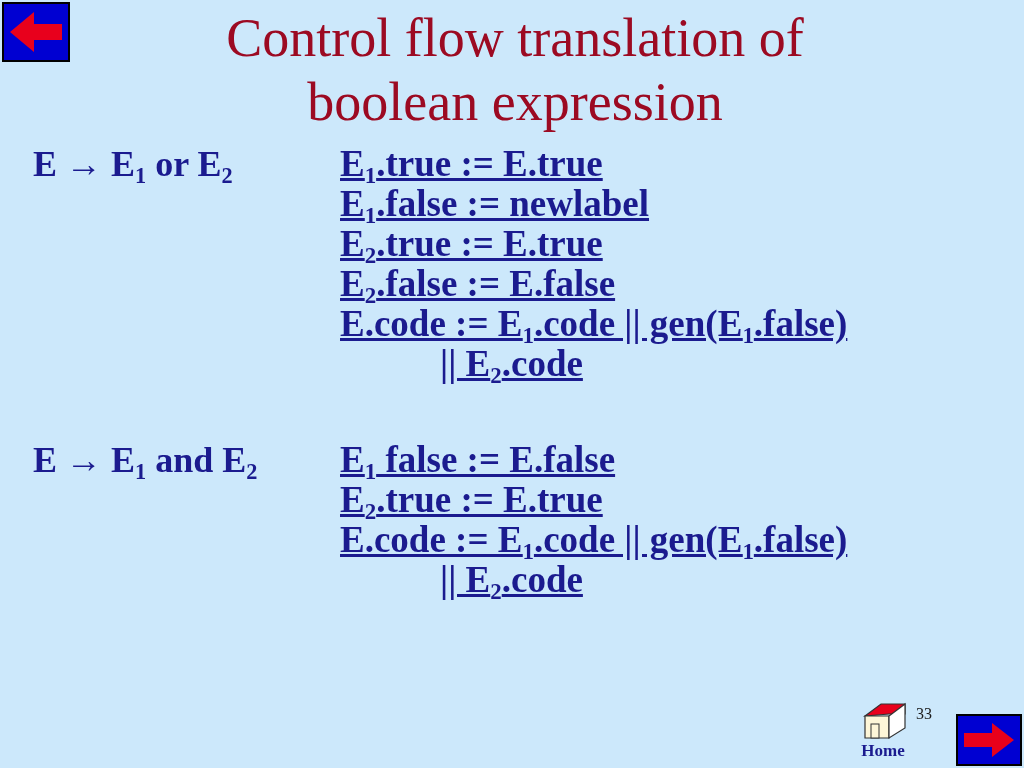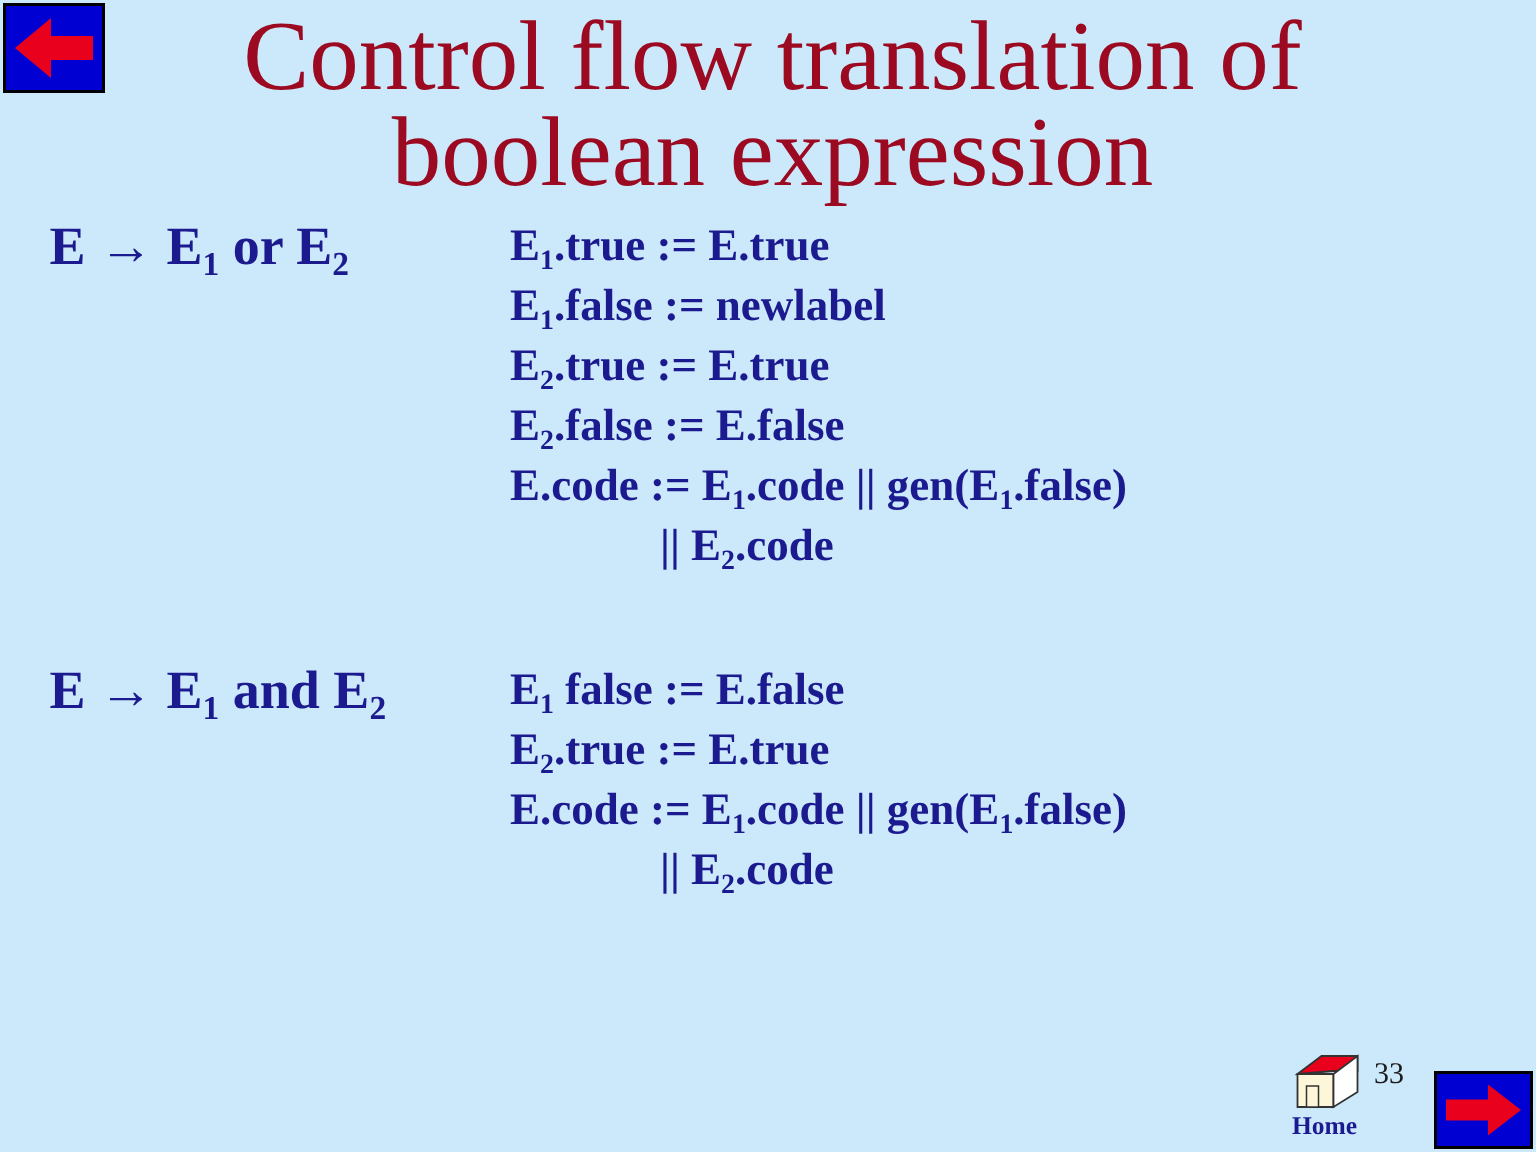--- a/index.html
+++ b/index.html
@@ -17,21 +17,21 @@
 
   
   .title {
     position: absolute;
     left: 110px;
     top: 6px;
     width: 810px;
     text-align: center;
     color: #9c0a22;
     font-family: "Liberation Serif", serif;
-    font-size: 66px;
+    font-size: 54px;
     line-height: 64px;
     font-weight: normal;
     letter-spacing: 0px;
   }
   .title .line2 { display: block; text-align: center; }
 
   
   .back-arrow {
     position: absolute;
     left: 2px;
@@ -77,22 +77,23 @@
     font-weight: bold;
     font-size: 36px;
     line-height: 40px;
     white-space: nowrap;
   }
   .rhs {
     margin-left: 340px;
     color: #1b1b8f;
     font-family: "Liberation Serif", serif;
     font-weight: bold;
-    font-size: 30px;
+    font-size: 37px;
     line-height: 40px;
+    text-decoration: underline;
   }
   .rhs .row { white-space: nowrap; }
   .rhs .row.indent { padding-left: 100px; }
   sub {
     font-size: 0.62em;
     vertical-align: baseline;
     position: relative;
     top: 0.32em;
     line-height: 0;
   }
@@ -121,21 +122,21 @@
     line-height: 18px;
   }
 
   
   .page-number {
     position: absolute;
     left: 916px;
     top: 705px;
     color: #1b1b1b;
     font-family: "Liberation Serif", serif;
-    font-size: 20px;
+    font-size: 16px;
   }
 </style>
 </head>
 <body>
 
 <div class="back-arrow">
   <svg width="64" height="56" viewBox="0 0 64 56">
     <polygon points="6,28 30,8 30,20 58,20 58,36 30,36 30,48" fill="#e8001c"></polygon>
   </svg>
 </div>

